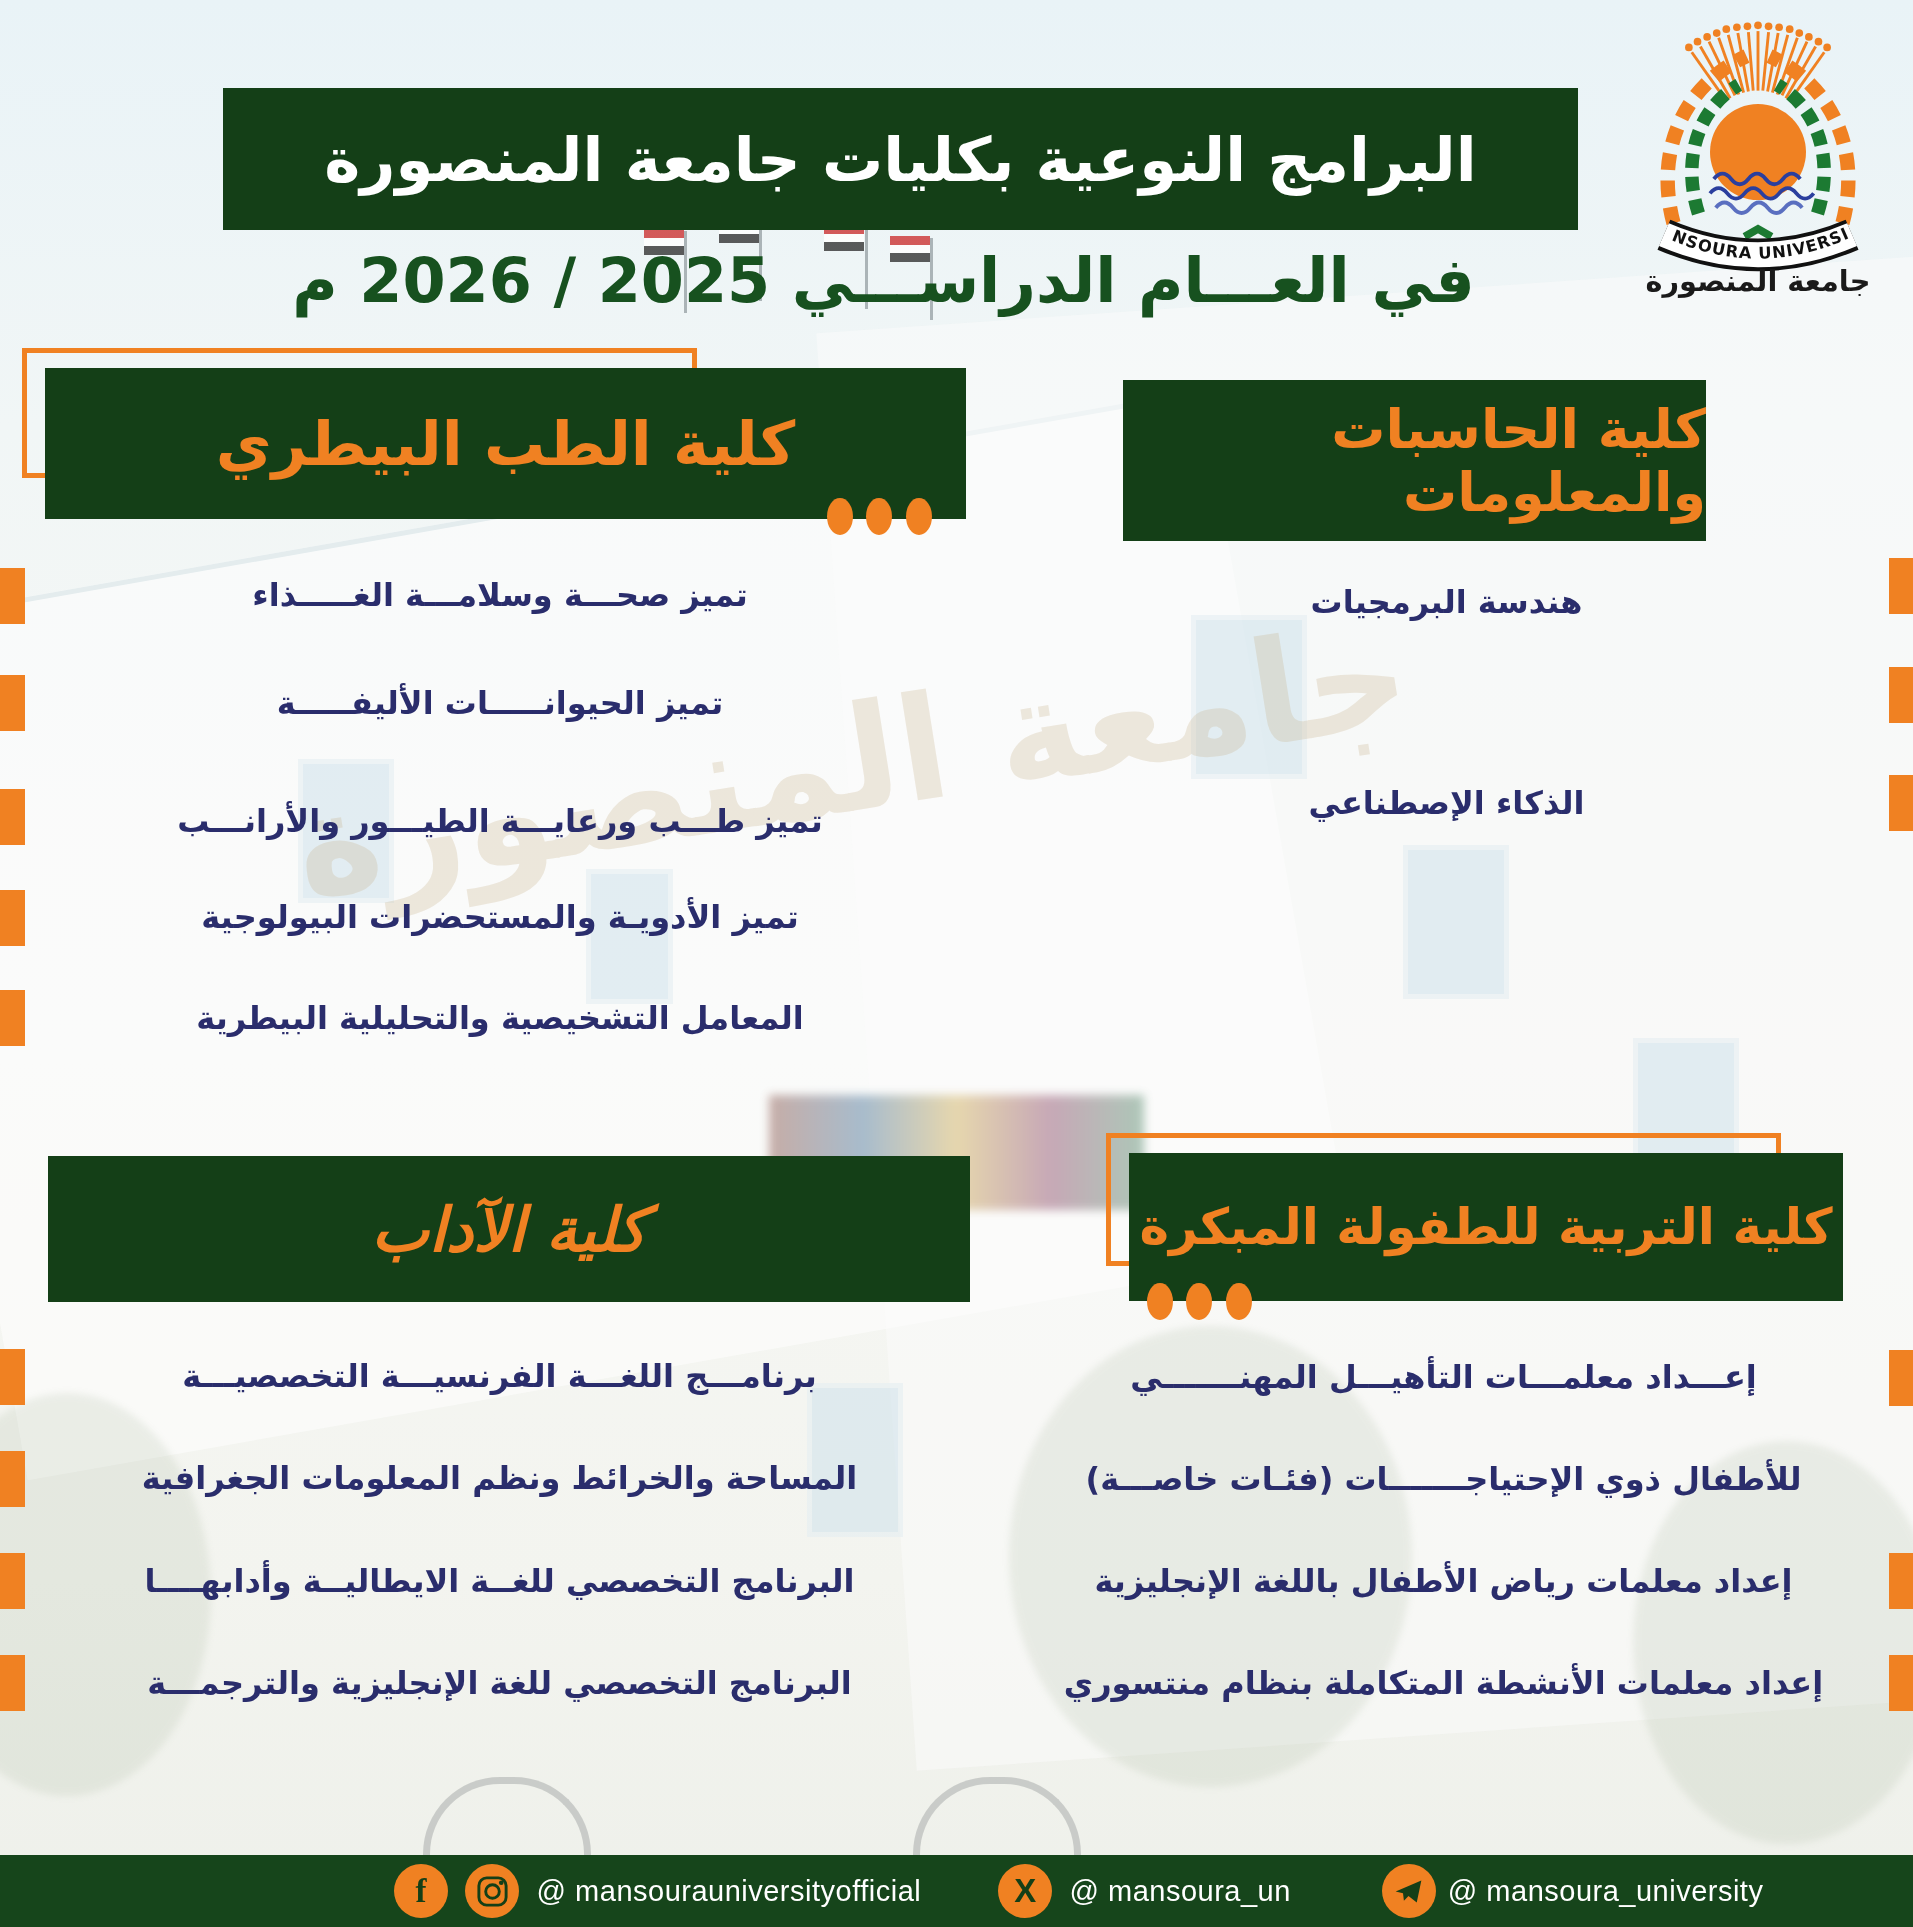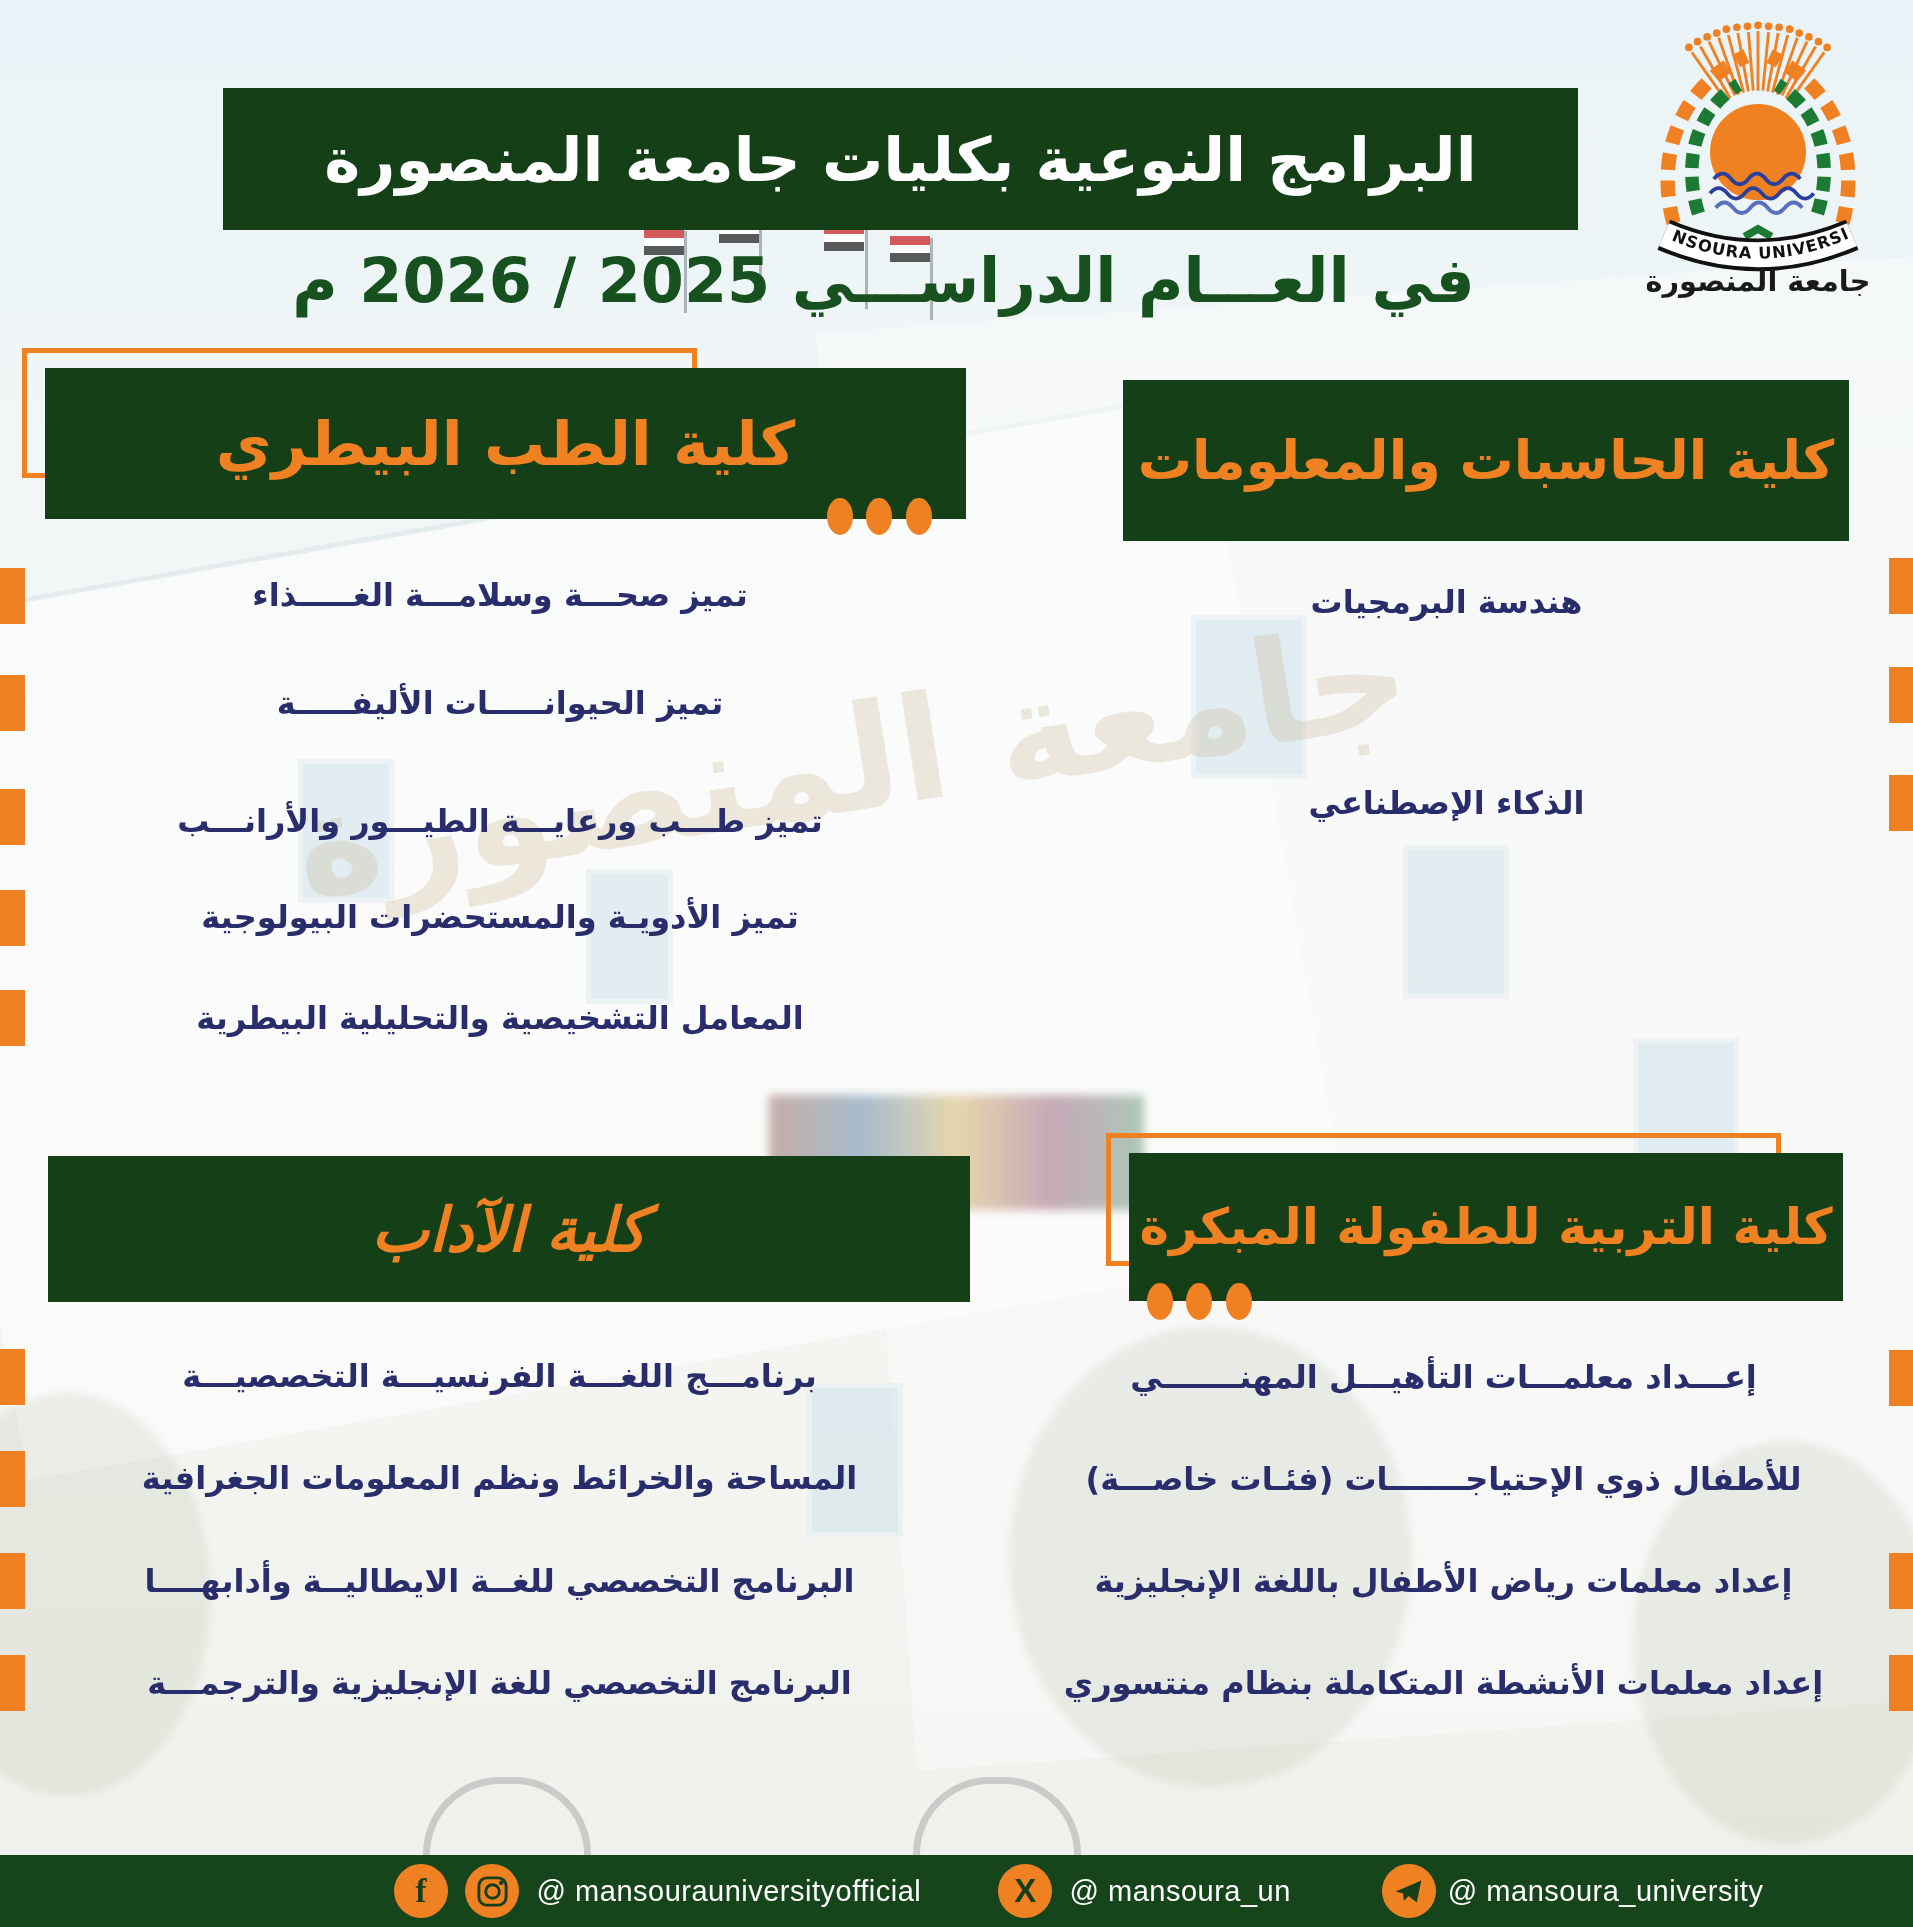--- a/index.html
+++ b/index.html
@@ -157,21 +157,21 @@
   <div class="marker" style="left:0;top:675px;"></div>
   <div class="marker" style="left:0;top:789px;"></div>
   <div class="marker" style="left:0;top:890px;"></div>
   <div class="marker" style="left:0;top:990px;"></div>
   <div class="row" dir="rtl" style="left:27px;top:552px;width:946px;">تميز صحـــة وسلامـــة الغـــــذاء</div>
   <div class="row" dir="rtl" style="left:27px;top:660px;width:946px;">تميز الحيوانـــــات الأليفـــــة</div>
   <div class="row" dir="rtl" style="left:27px;top:778px;width:946px;">تميز طـــب ورعايـــة الطيـــور والأرانـــب</div>
   <div class="row" dir="rtl" style="left:27px;top:874px;width:946px;">تميز الأدويـة والمستحضرات البيولوجية</div>
   <div class="row" dir="rtl" style="left:27px;top:975px;width:946px;">المعامل التشخيصية والتحليلية البيطرية</div>
 
-  <div class="hbox" dir="rtl" style="left:1123px;top:380px;width:726px;height:161px;font-size:54px;">
+  <div class="hbox" dir="rtl" style="left:1123px;top:380px;width:583px;height:161px;font-size:54px;">
     <span>كلية الحاسبات والمعلومات</span>
   </div>
   <div class="marker" style="left:1889px;top:558px;"></div>
   <div class="marker" style="left:1889px;top:667px;"></div>
   <div class="marker" style="left:1889px;top:775px;"></div>
   <div class="row" dir="rtl" style="left:990px;top:559px;width:913px;">هندسة البرمجيات</div>
   <div class="row" dir="rtl" style="left:990px;top:760px;width:913px;">الذكاء الإصطناعي</div>
 
   <div class="hbox" dir="rtl" style="left:48px;top:1156px;width:922px;height:146px;font-size:61px;font-style:italic;">
     <span>كلية الآداب</span>

